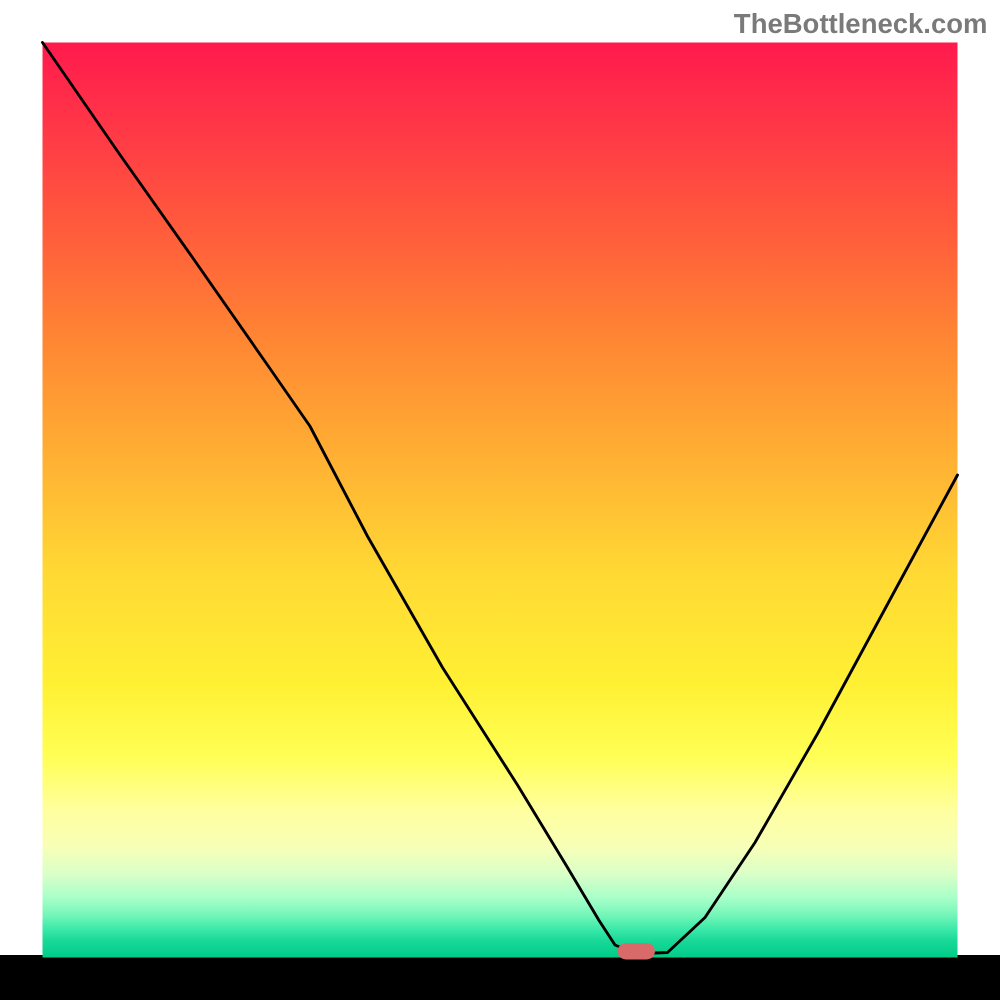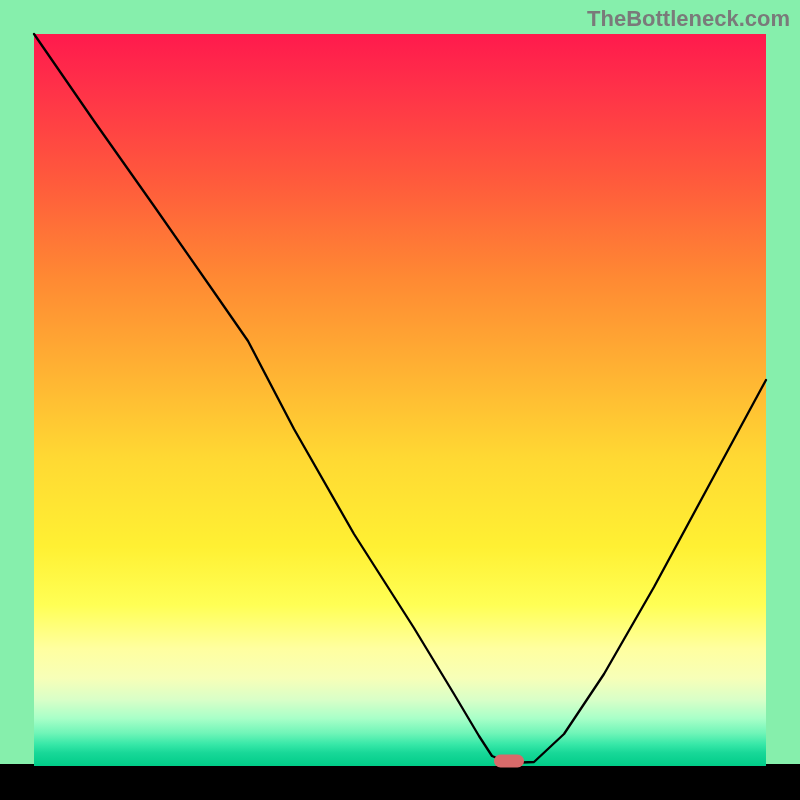--- a/index.html
+++ b/index.html
@@ -7,21 +7,21 @@
     padding: 0;
     width: 800px;
     height: 800px;
     background: #000;
     overflow: hidden;
   }
   .frame {
     position: relative;
     width: 800px;
     height: 764px;
-    background: #86efac;
+    background: #ffffff;
   }
   .plot-area {
     position: absolute;
     left: 34px;
     top: 34px;
     width: 732px;
     height: 732px;
     
     background: linear-gradient(to bottom,
       #ff1a4d 0%,

